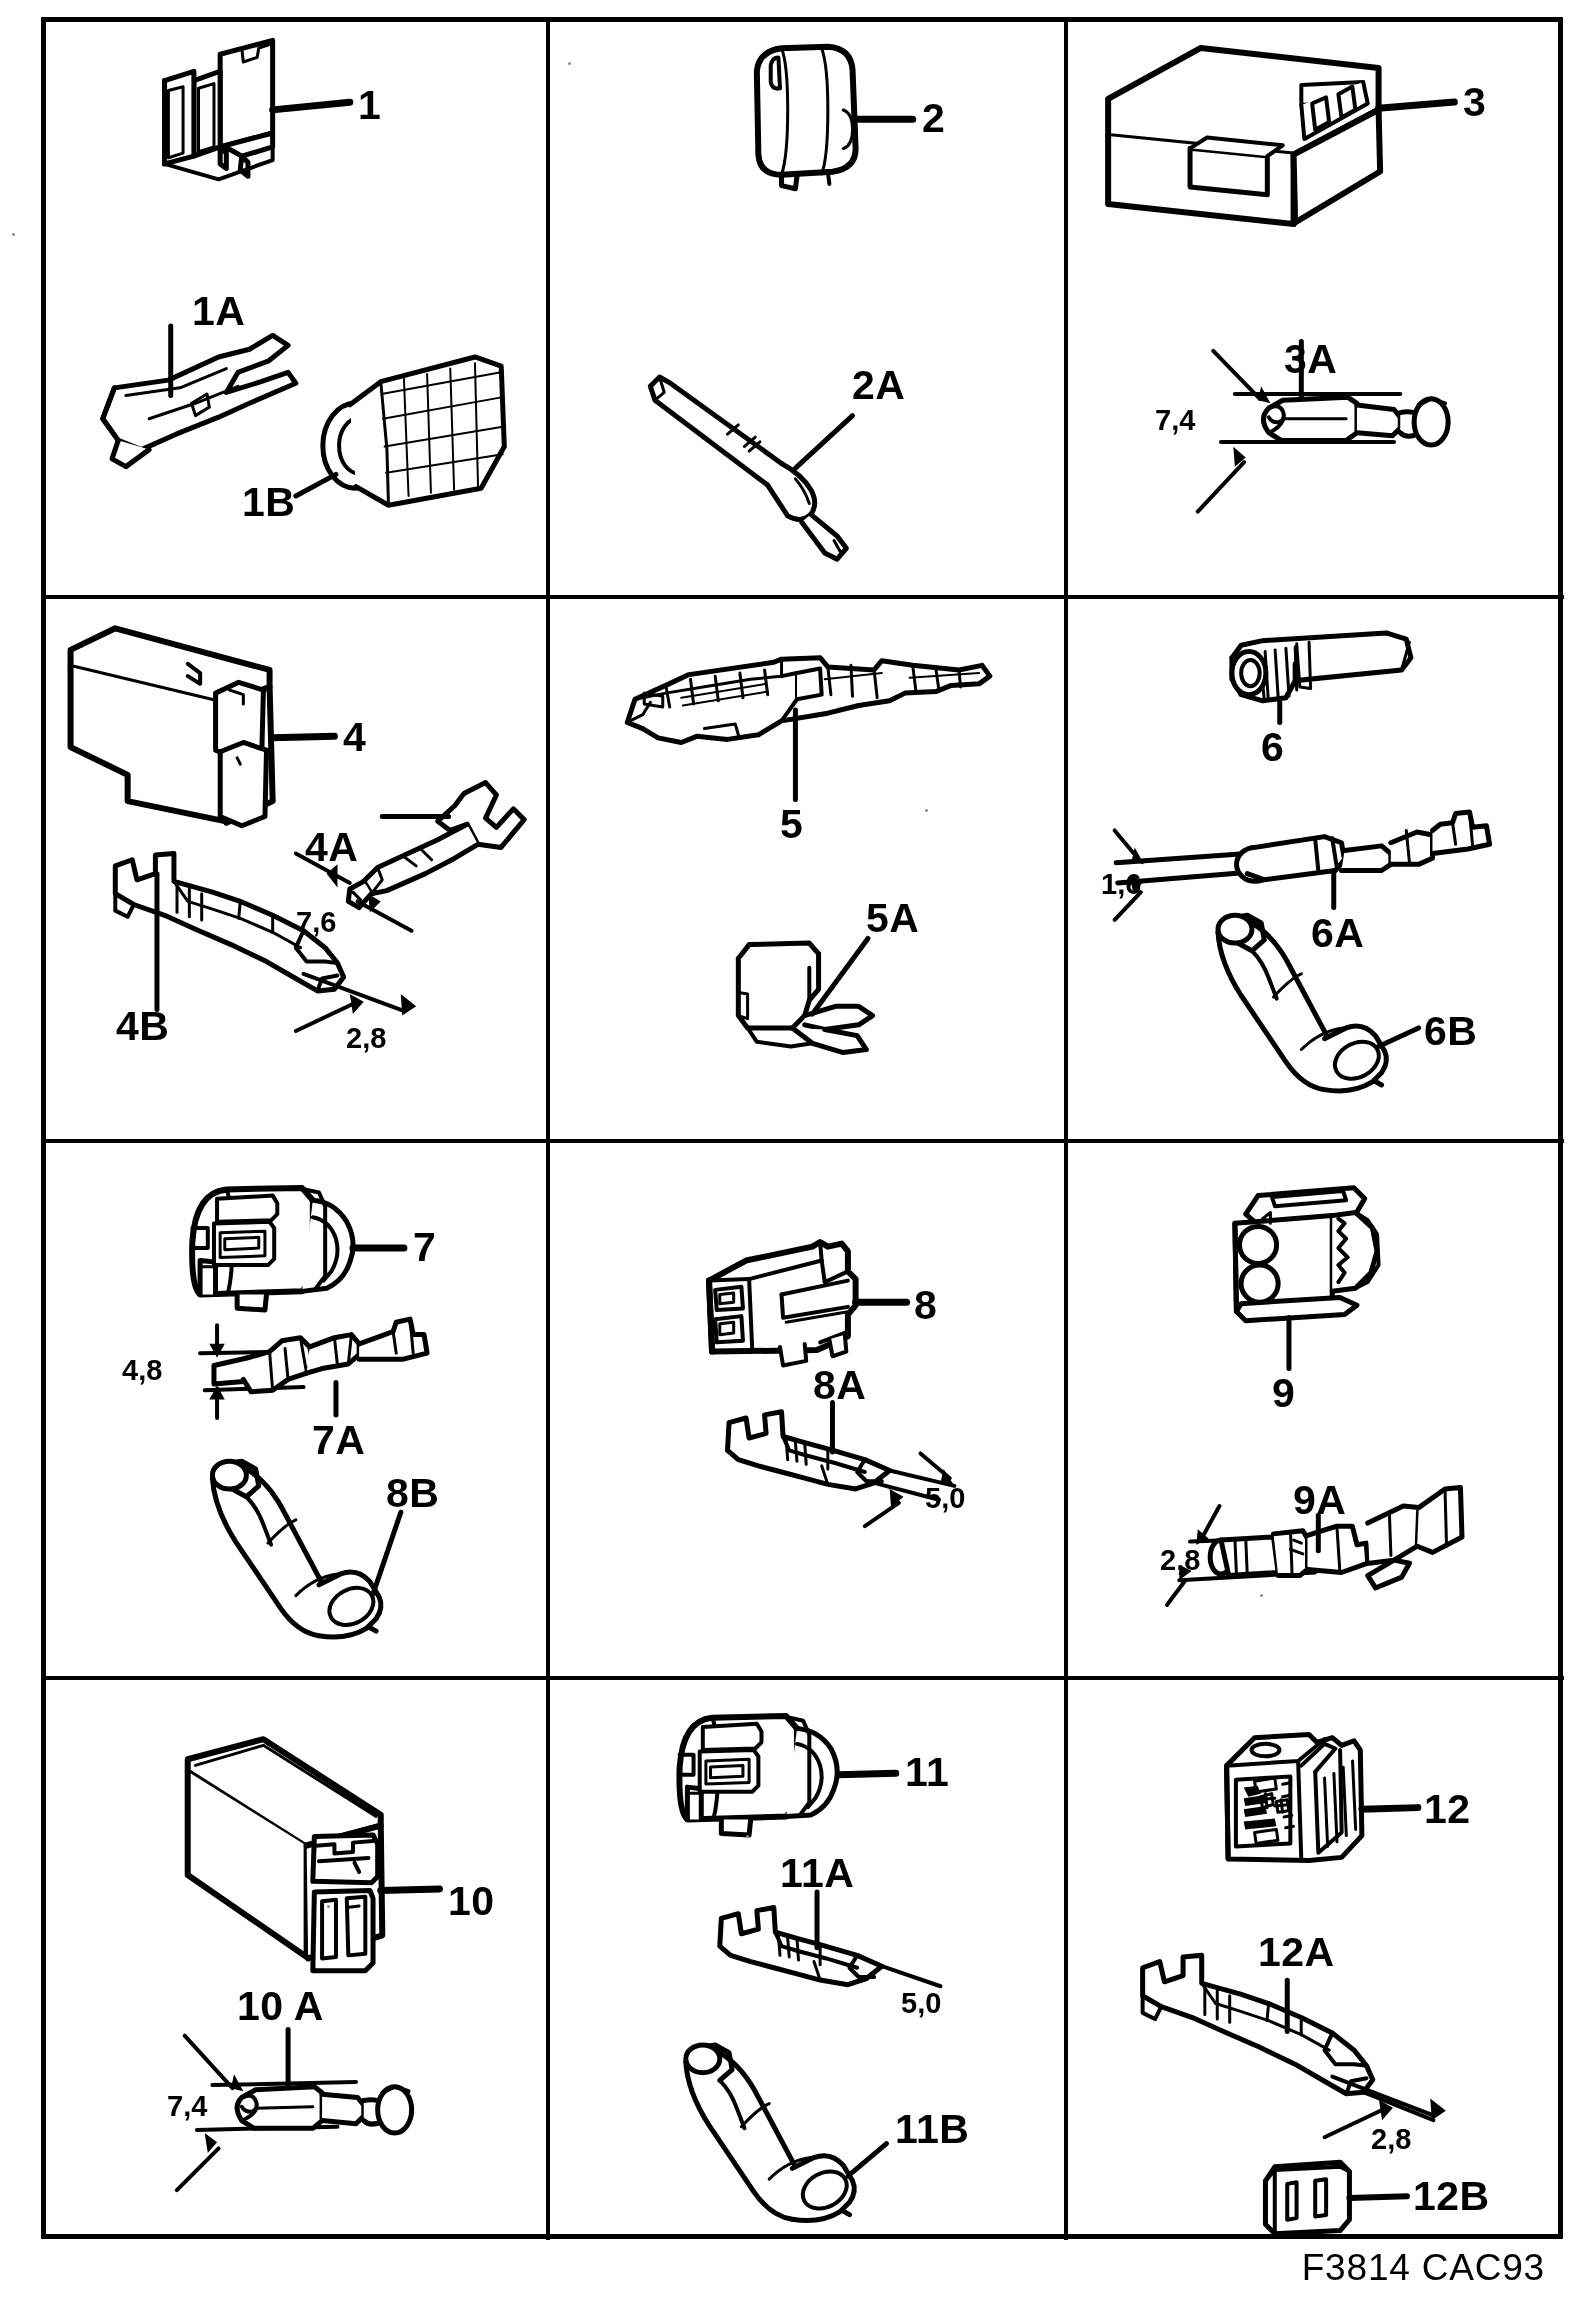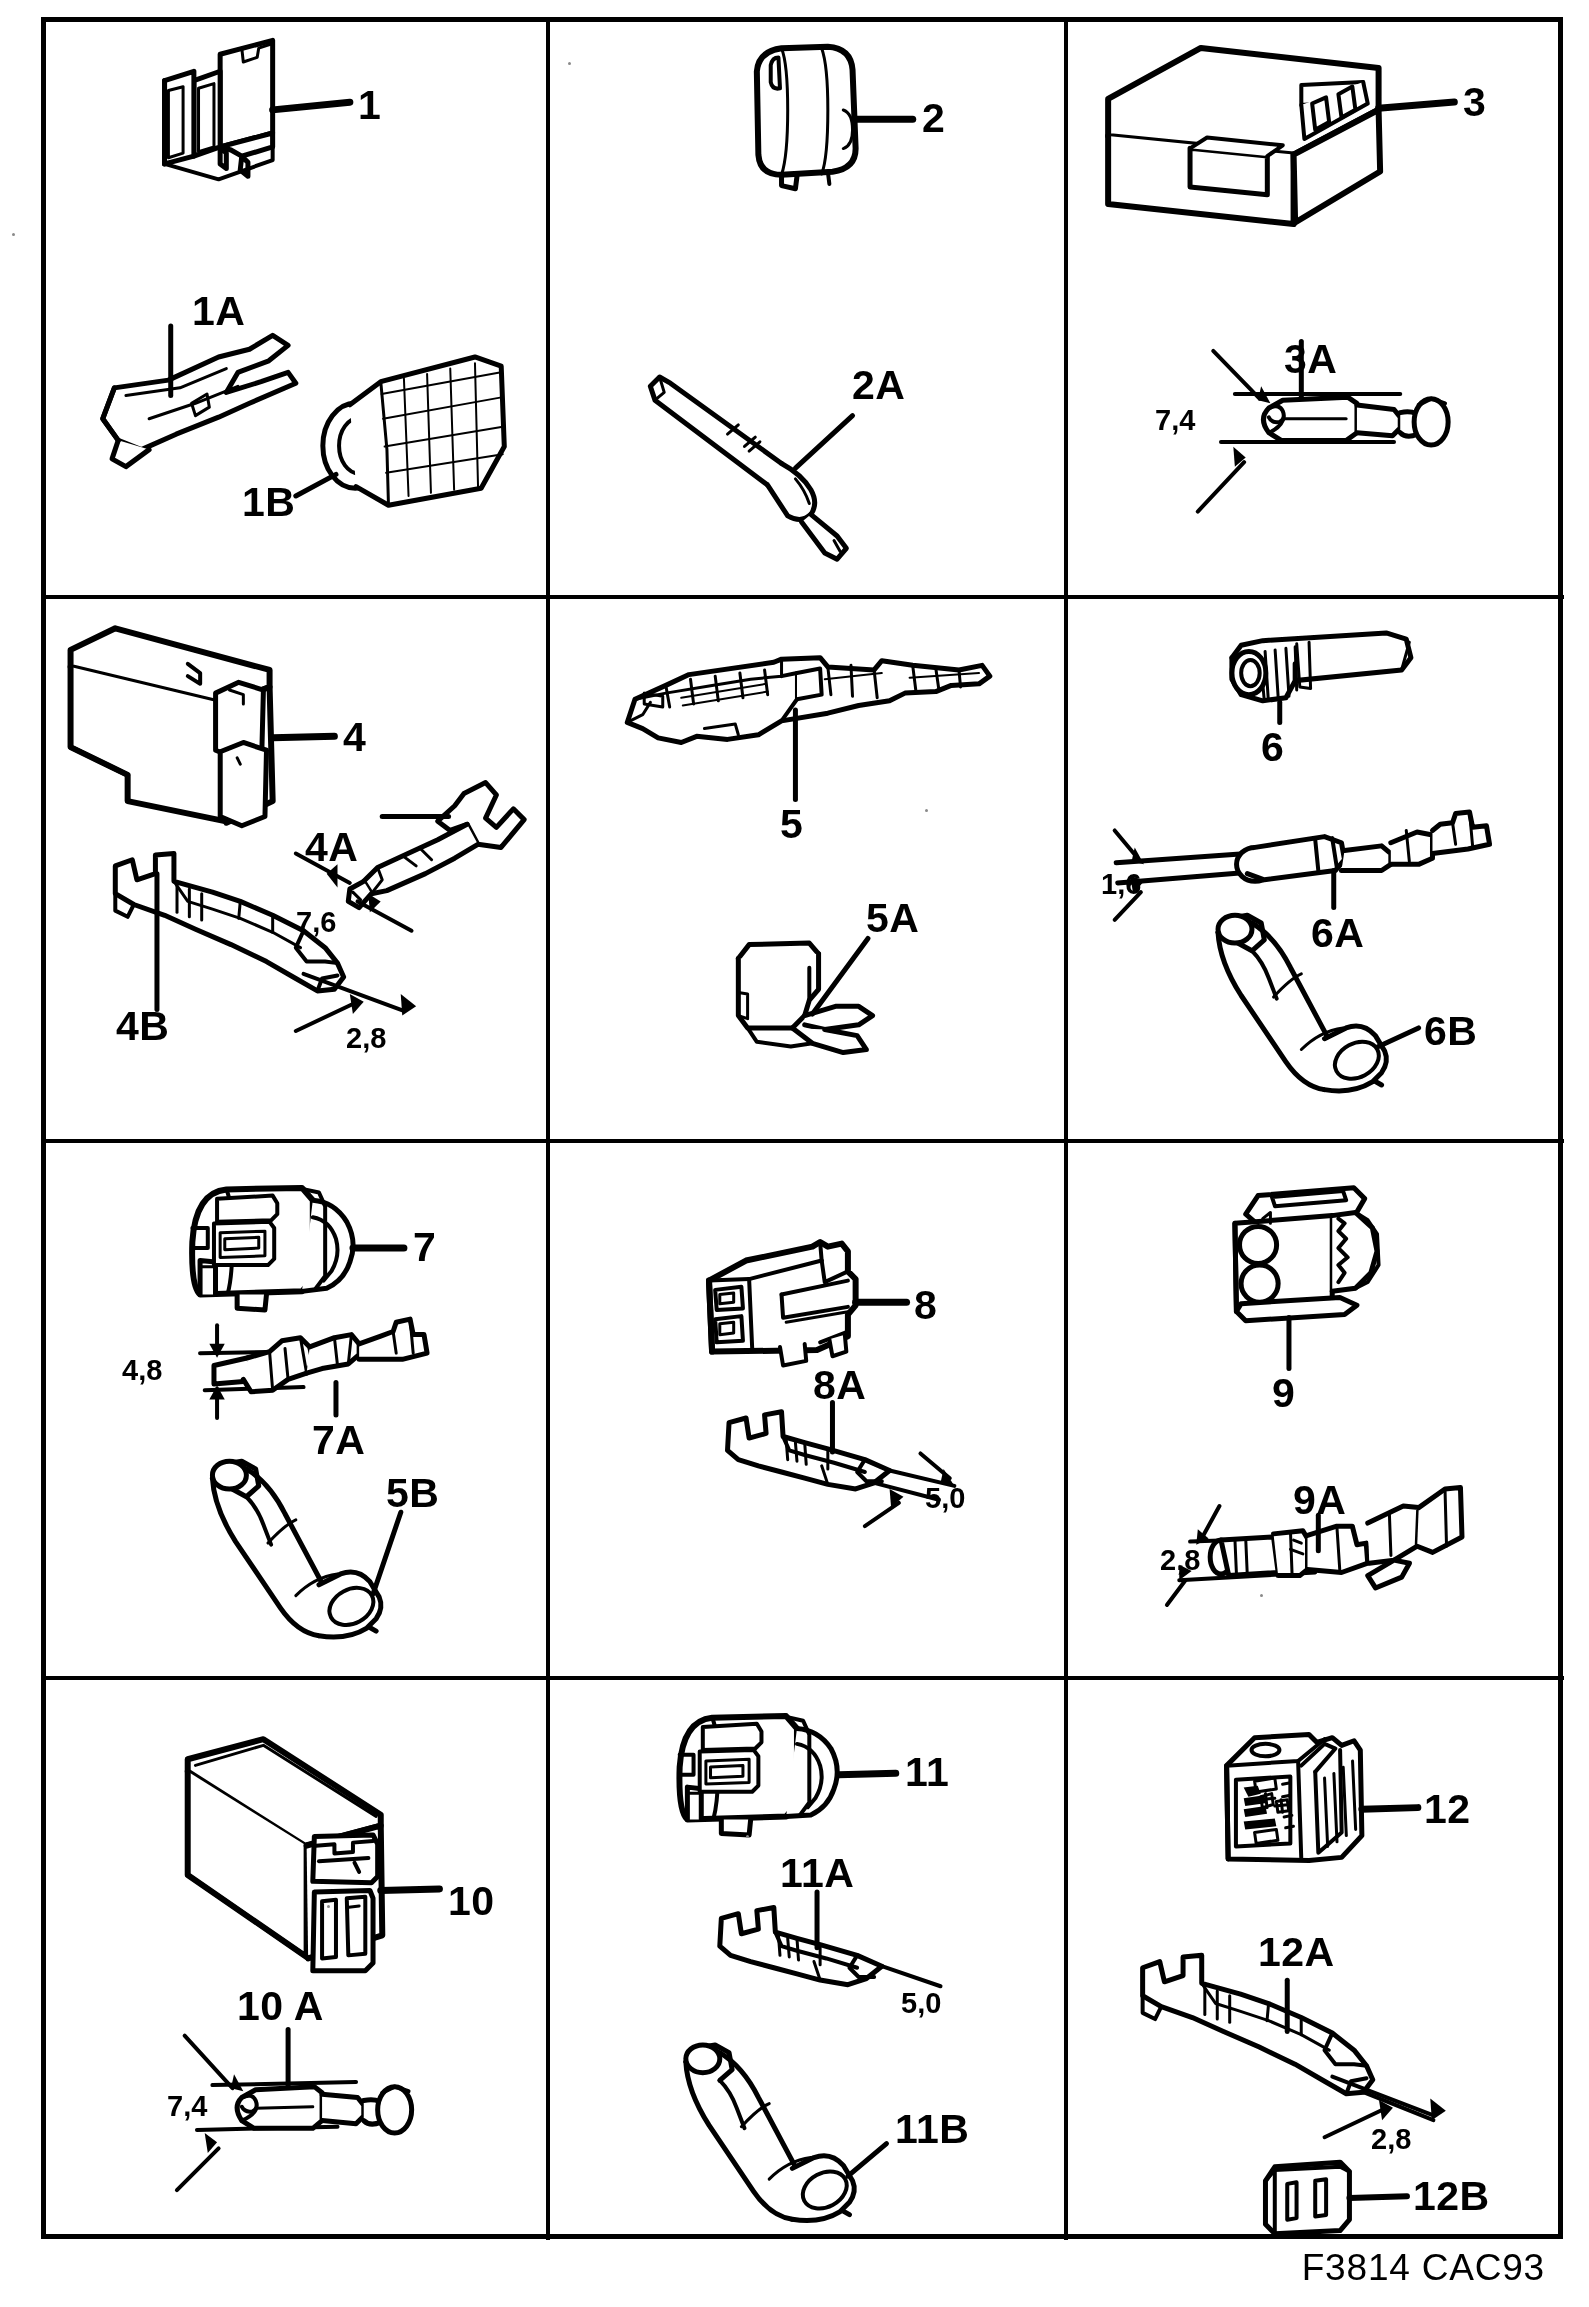--- a/index.html
+++ b/index.html
@@ -376,21 +376,21 @@
         <path d="M360 638 Q396 644 422 628 L434 616 Q444 602 438 588 L426 568 Q410 550 388 558 L360 572" fill="#fff" stroke-width="5"></path>
         <ellipse cx="402" cy="600" rx="30" ry="22" fill="#fff" stroke-width="4" transform="rotate(-28 402 600)"></ellipse>
         <path d="M330 586 Q354 562 384 558" stroke-width="3"></path>
         <path d="M294 518 Q316 494 330 488" stroke-width="3"></path>
 
         <path d="M430 584 L466 478" stroke-width="5"></path>
       </g>
     </svg>
     <div class="lbl big" style="left:372px;top:84px;">7</div>
     <div class="lbl big" style="left:271px;top:277px;">7A</div>
-    <div class="lbl big" style="left:345px;top:330px;">5B</div>
+    <div class="lbl big" style="left:345px;top:330px;">8B</div>
     <div class="lbl dim" style="left:81px;top:213px;">4,8</div>
   </div>
 
   <div class="cell bv bh">
     <svg class="art" viewBox="0 0 666 690">
       <g fill="none" stroke="#000" stroke-width="5" stroke-linejoin="round" stroke-linecap="round">
 
         <path d="M206 178 L254 152 L340 134 L350 128 L360 134 L378 130 L386 140 L386 166 L396 176 L396 210 L386 222 L386 250 L346 268 L210 270 Z" fill="#fff" stroke-width="6"></path>
         <path d="M206 178 L210 270" stroke-width="6"></path>
         <path d="M206 178 L258 176 L352 152" stroke-width="4"></path>

